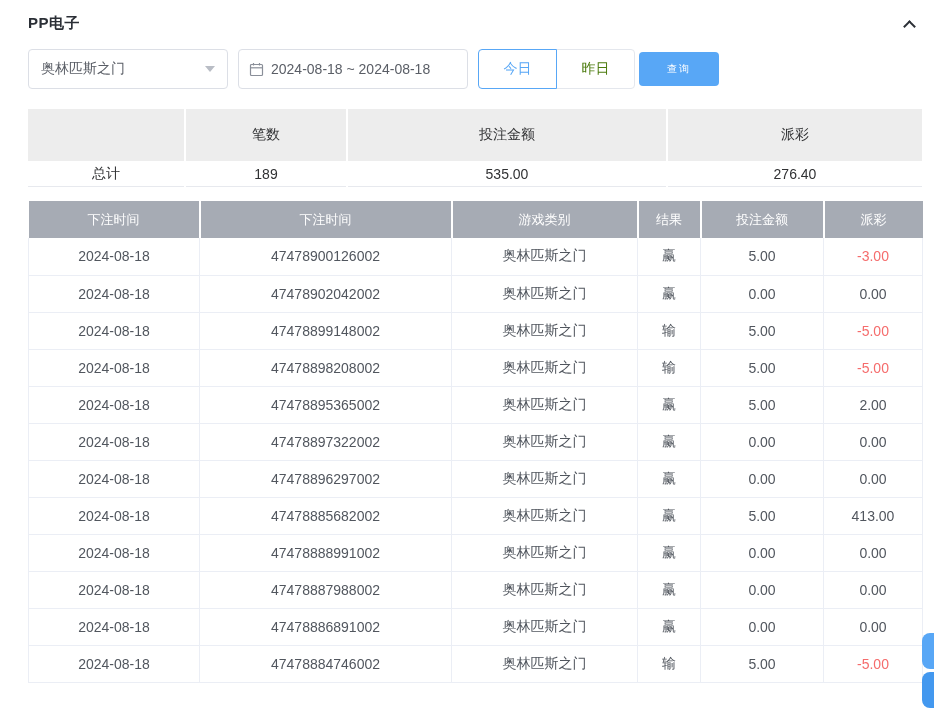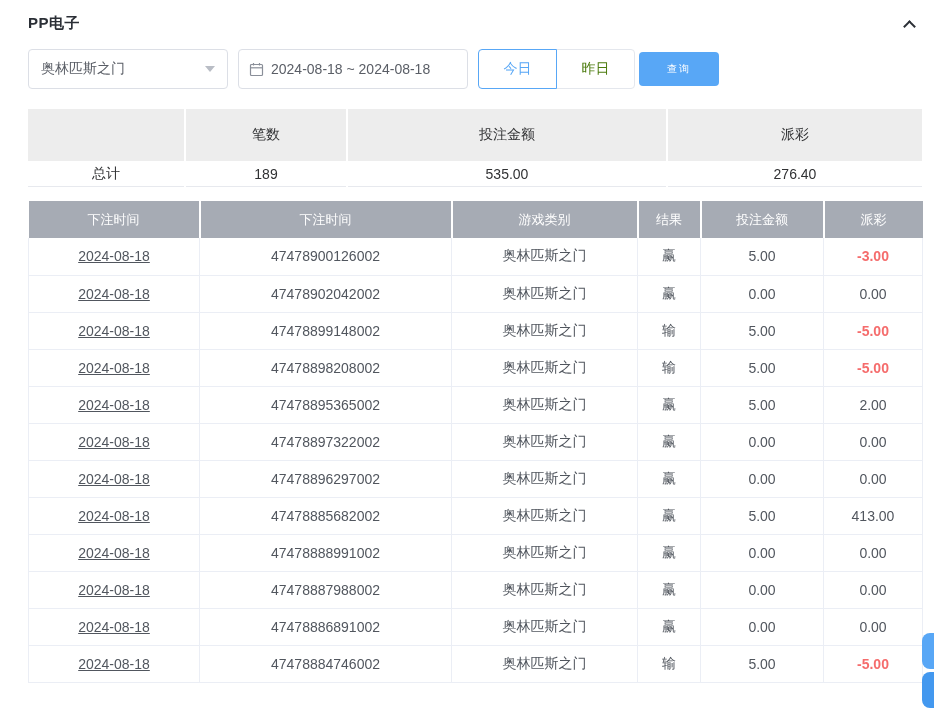--- a/index.html
+++ b/index.html
@@ -51,22 +51,22 @@
   .sc1{width:156px;}.sc2{width:160px;}.sc3{width:318px;}.sc4{flex:1;}
 
   
   table.data-table{margin-top:14px;width:894px;border-collapse:collapse;table-layout:fixed;}
   .data-table thead th{background:var(--thead-bg);color:#fff;font-weight:normal;font-size:13px;
     height:37px;border-right:2px solid #fff;padding:0;}
   .data-table thead th:last-child{border-right:none;}
   .data-table tbody td{height:37px;text-align:center;font-size:14px;color:#51565e;
     border-bottom:1px solid #ebeef5;border-right:1px solid #ebeef5;padding:0;overflow:hidden;white-space:nowrap;}
   .data-table tbody td:last-child{border-right:1px solid #ebeef5;}
-  .data-table tbody td:first-child{border-left:1px solid #ebeef5;text-decoration:underline;}
-  .data-table tbody td.neg{color:var(--neg);font-weight:bold;}
+  .data-table tbody td:first-child{border-left:1px solid #ebeef5;}
+  .data-table tbody td.neg{color:var(--neg);}
 
   
   .floating{position:fixed;right:-24px;bottom:4px;display:flex;flex-direction:column;gap:3px;}
   .fab{width:36px;height:36px;border-radius:8px;border:none;cursor:pointer;background:var(--accent);}
   .fab.secondary{background:#4398ef;}
 </style>
 </head>
 <body>
 
 <div class="page">

